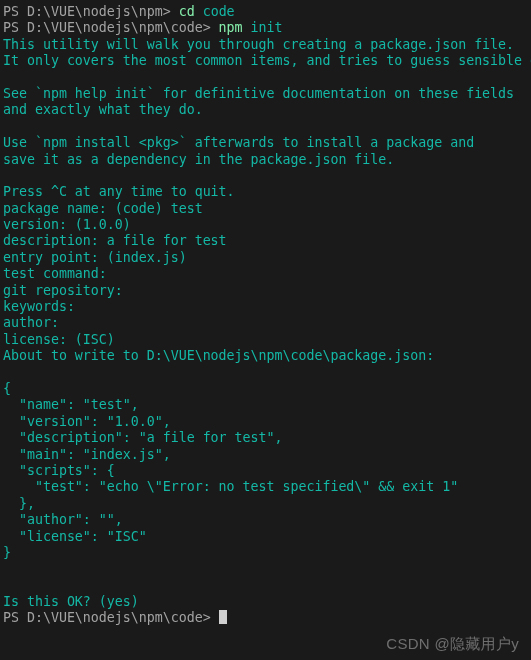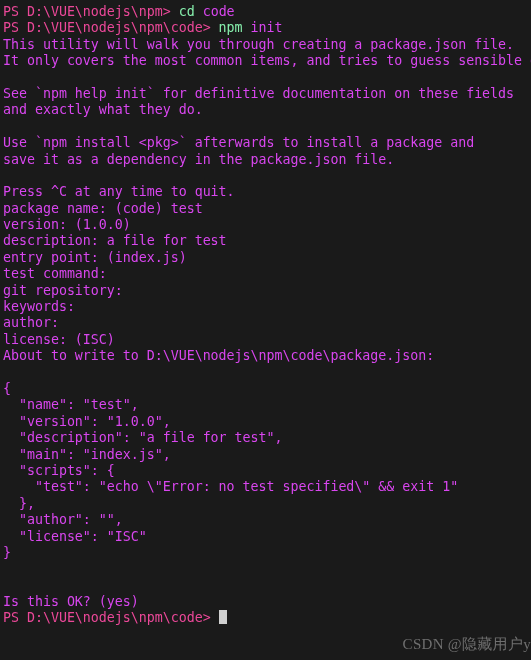--- a/index.html
+++ b/index.html
@@ -25,37 +25,37 @@
     top: 4px;
     right: 0;
     white-space: pre;
   }
   .line {
     height: 16.4px;
     white-space: pre;
     letter-spacing: -0.02px;
   }
   .seg { white-space: pre; }
-  .c-default { color: #d946ef; }
-  .c-prompt  { color: #ec4899; }
+  .c-default { color: #14b8a6; }
+  .c-prompt  { color: #a3a3a3; }
   .c-cmd     { color: #86efac; }
   .c-blank   { color: transparent; }
   .cursor {
     display: inline-block;
     width: 8px;
     height: 14px;
     background: #d0d0d0;
     vertical-align: -2px;
   }
   #watermark {
     position: absolute;
-    right: 0;
+    right: 12px;
     bottom: 8px;
     color: #6f6f6f;
-    font-family: Liberation Serif, serif;
+    font-family: Liberation Sans, sans-serif;
     font-size: 15px;
     letter-spacing: 0.3px;
     white-space: pre;
     pointer-events: none;
   }
 </style>
 </head>
 <body>
 
 <div id="terminal">

